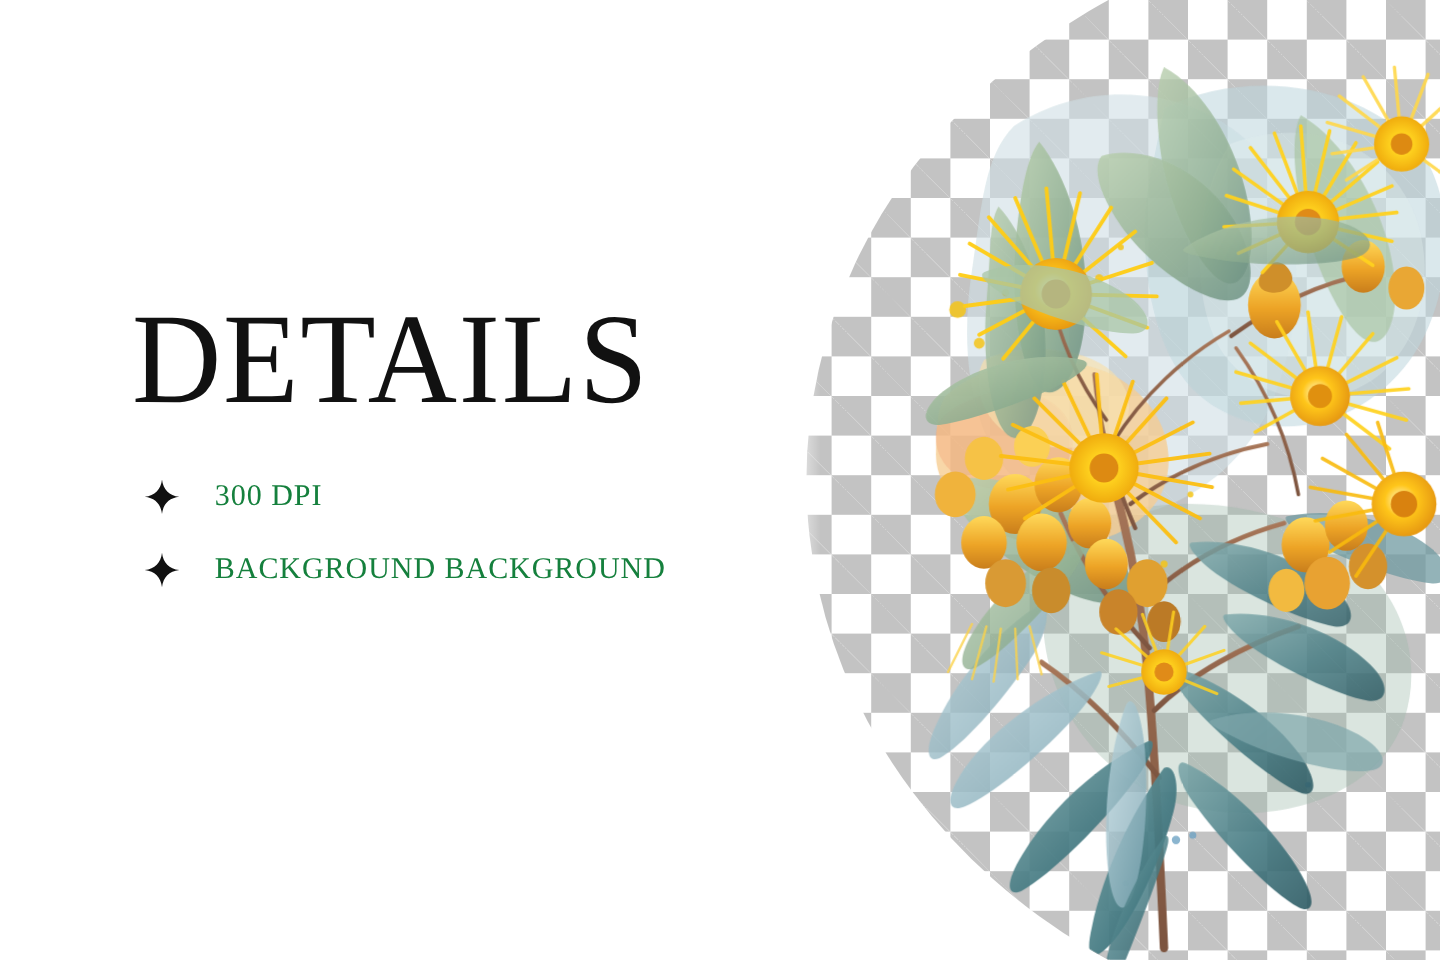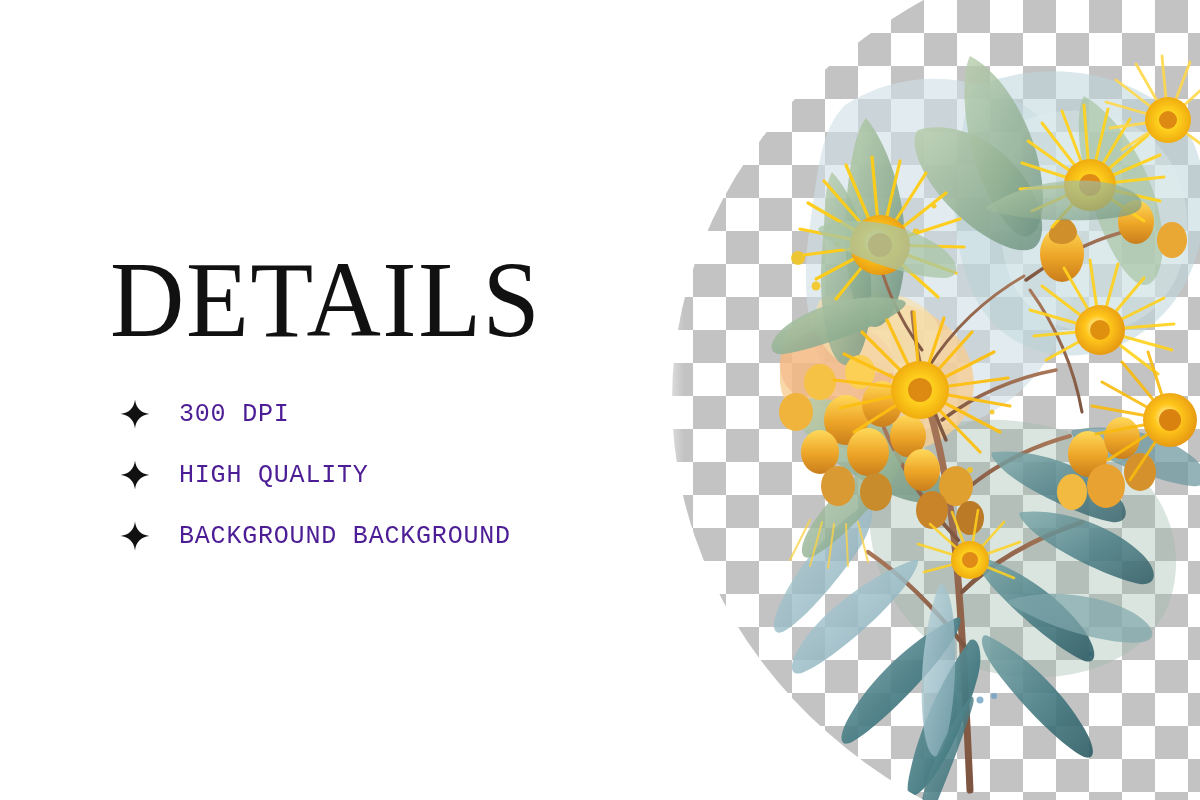--- a/index.html
+++ b/index.html
@@ -63,25 +63,25 @@
 
   .sparkle-icon {
     flex: 0 0 auto;
     width: 30px;
     height: 30px;
     margin-right: 29px;
     display: block;
   }
 
   .feature-label {
-    font-family: Liberation Mono, monospace;
+    font-family: Liberation Serif, serif;
     font-size: 25px;
     font-weight: 400;
     letter-spacing: 0.8px;
-    color: #4c1d95;
+    color: #15803d;
     white-space: nowrap;
   }
 
   
   .art-panel {
     position: absolute;
     left: 0;
     top: 0;
     width: 1200px;
     height: 800px;
@@ -449,26 +449,20 @@
 
     <ul class="feature-list">
 
       <li class="feature-item">
         <svg class="sparkle-icon" viewBox="0 0 100 100" aria-hidden="true">
           <path d="M50 2 C53 30 70 47 98 50 C70 53 53 70 50 98 C47 70 30 53 2 50 C30 47 47 30 50 2 Z" fill="#111111"></path>
         </svg>
         <span class="feature-label">300 DPI</span>
       </li>
 
-      <li class="feature-item">
-        <svg class="sparkle-icon" viewBox="0 0 100 100" aria-hidden="true">
-          <path d="M50 2 C53 30 70 47 98 50 C70 53 53 70 50 98 C47 70 30 53 2 50 C30 47 47 30 50 2 Z" fill="#111111"></path>
-        </svg>
-        <span class="feature-label">HIGH QUALITY</span>
-      </li>
 
       <li class="feature-item">
         <svg class="sparkle-icon" viewBox="0 0 100 100" aria-hidden="true">
           <path d="M50 2 C53 30 70 47 98 50 C70 53 53 70 50 98 C47 70 30 53 2 50 C30 47 47 30 50 2 Z" fill="#111111"></path>
         </svg>
         <span class="feature-label">BACKGROUND BACKGROUND</span>
       </li>
 
     </ul>
   </div>

